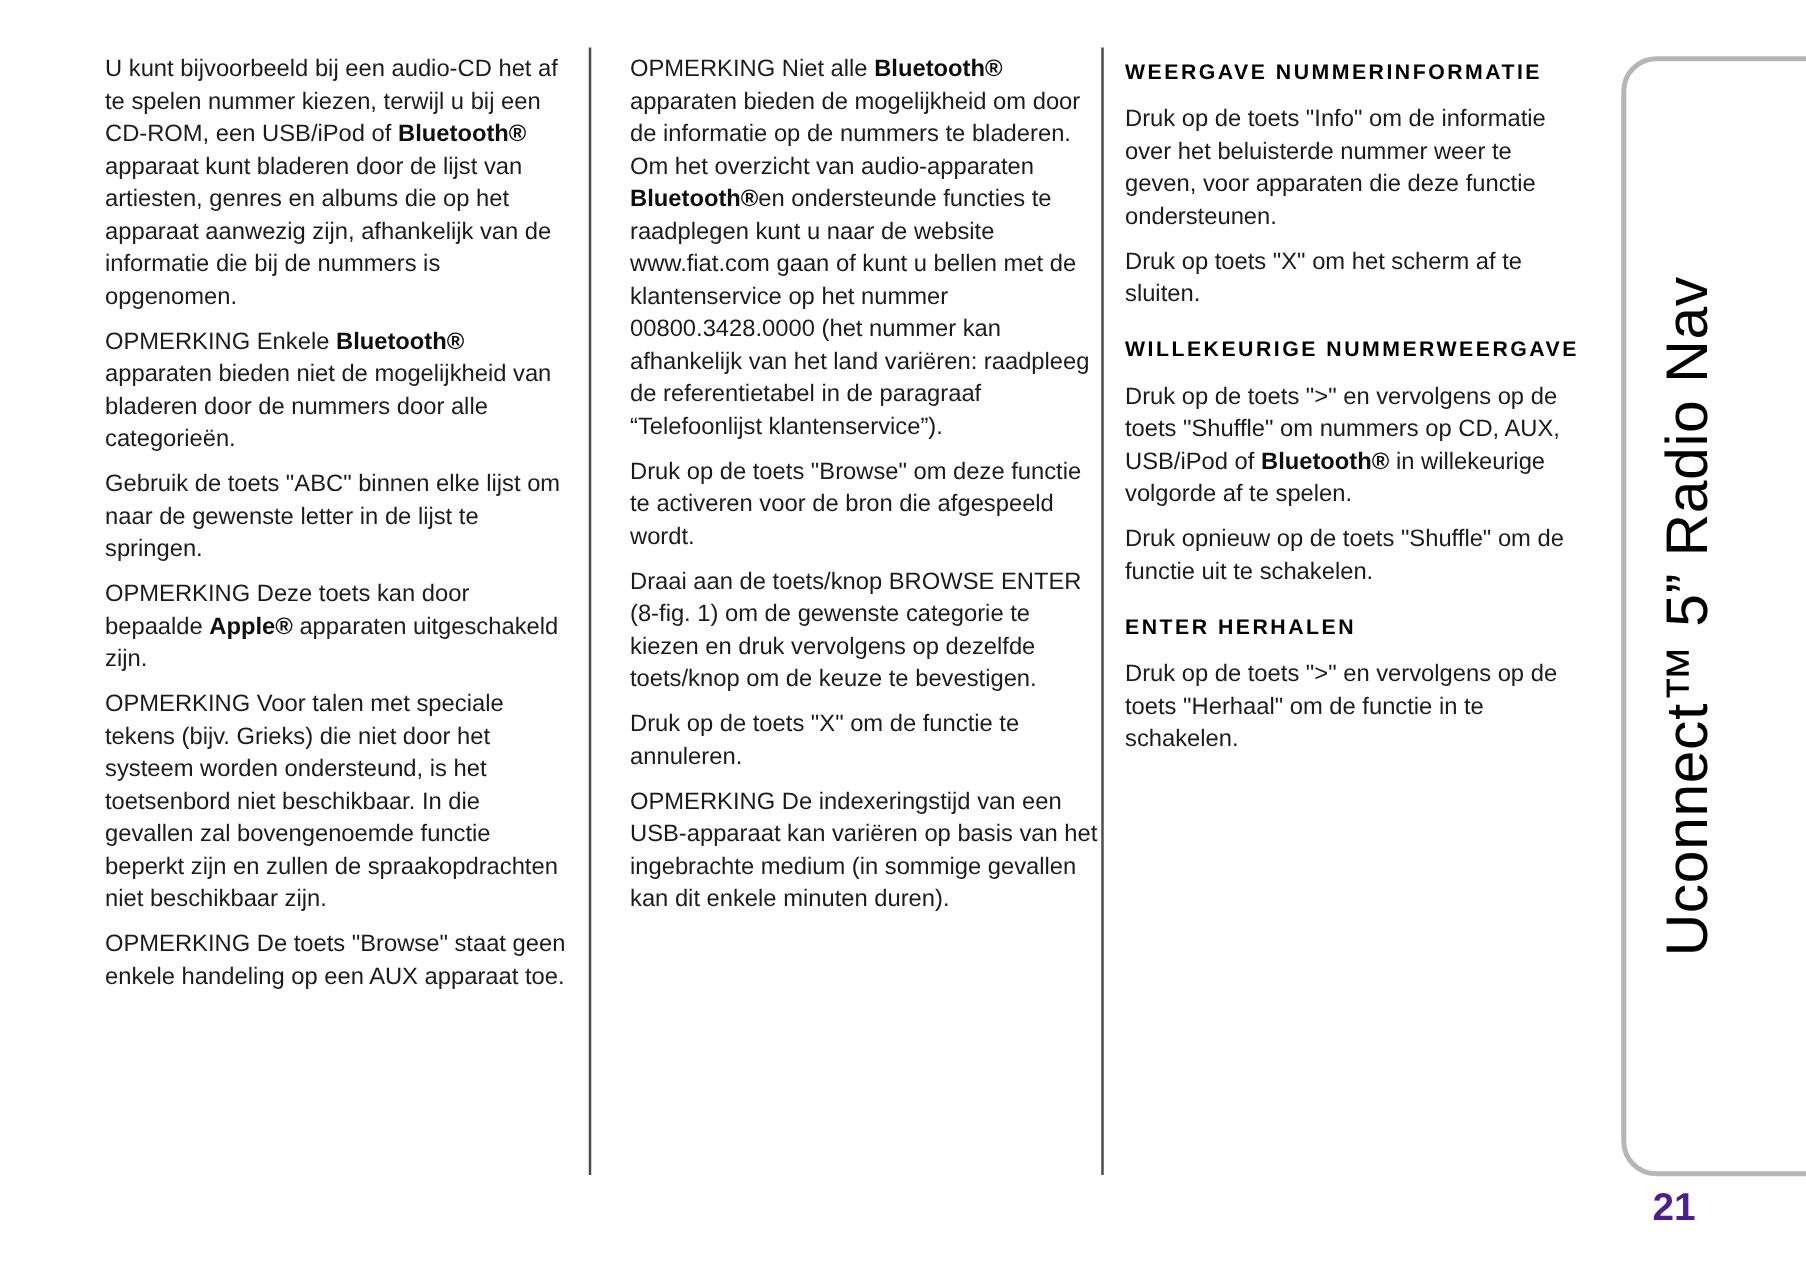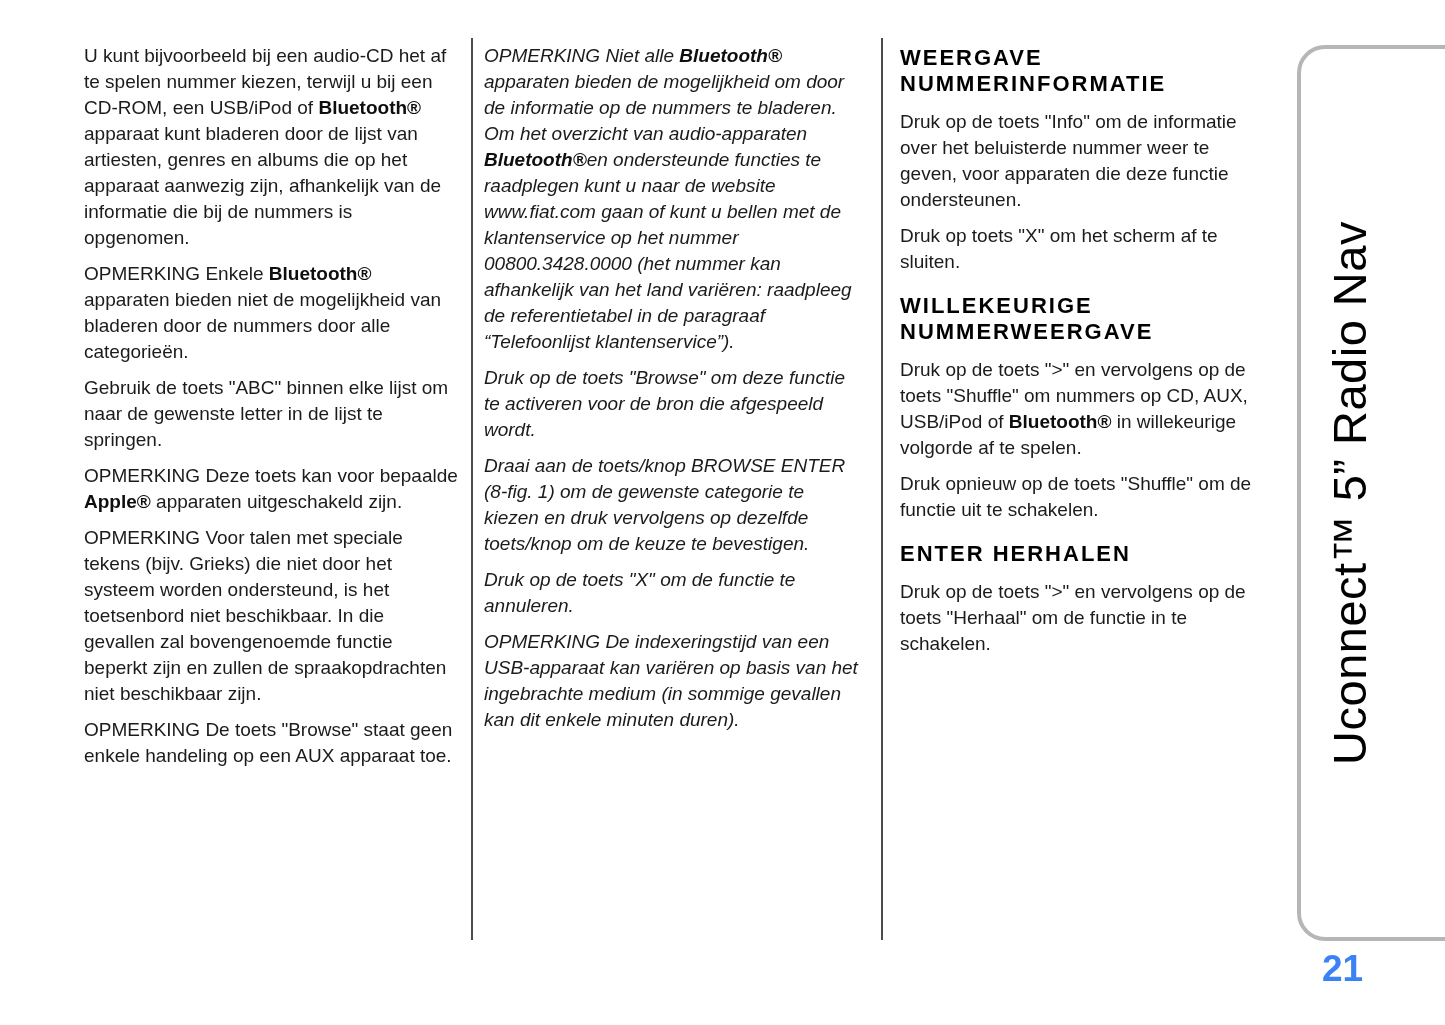--- a/index.html
+++ b/index.html
@@ -15,26 +15,26 @@
   }
   .text-col {
     position: absolute;
     top: 31px;
     width: 374px;
     font-size: 19px;
     line-height: 26px;
     margin-top: 12px;
   }
   #col-0 { left: 84px; }
-  #col-1 { left: 484px; font-style: italic; }
+  #col-1 { left: 504px; }
   #col-2 { left: 900px; width: 368px; }
   .para { margin: 0 0 10px 0; }
   .para b { font-weight: bold; color: #0e0e0e; }
   .heading {
-    font-size: 22px;
+    font-size: 17px;
     font-weight: bold;
     letter-spacing: 2px;
     line-height: 26px;
     color: #000;
     margin: 18px 0 12px 0;
   }
   .heading:first-child { margin-top: 2px; }
   .v-divider {
     position: absolute;
     top: 38px;
@@ -61,33 +61,33 @@
     transform: translate(-50%, -50%) rotate(-90deg);
     white-space: nowrap;
     font-size: 47px;
     letter-spacing: 0.5px;
     color: #000;
   }
   .page-number {
     position: absolute;
     left: 1322px;
     top: 948px;
-    font-size: 37px;
+    font-size: 31px;
     font-weight: bold;
-    color: #3b82f6;
+    color: #4c1d95;
   }
 </style>
 </head>
 <body>
 
 <div class="text-col" id="col-0">
     <p class="para"><span>U kunt bijvoorbeeld bij een audio-CD het af te spelen nummer kiezen, terwijl u bij een CD-ROM, een USB/iPod of </span><b>Bluetooth®</b><span> apparaat kunt bladeren door de lijst van artiesten, genres en albums die op het apparaat aanwezig zijn, afhankelijk van de informatie die bij de nummers is opgenomen.</span></p>
     <p class="para"><span>OPMERKING Enkele </span><b>Bluetooth®</b><span> apparaten bieden niet de mogelijkheid van bladeren door de nummers door alle categorieën.</span></p>
     <p class="para"><span>Gebruik de toets "ABC" binnen elke lijst om naar de gewenste letter in de lijst te springen.</span></p>
-    <p class="para"><span>OPMERKING Deze toets kan voor bepaalde </span><b>Apple®</b><span> apparaten uitgeschakeld zijn.</span></p>
+    <p class="para"><span>OPMERKING Deze toets kan door bepaalde </span><b>Apple®</b><span> apparaten uitgeschakeld zijn.</span></p>
     <p class="para"><span>OPMERKING Voor talen met speciale tekens (bijv. Grieks) die niet door het systeem worden ondersteund, is het toetsenbord niet beschikbaar. In die gevallen zal bovengenoemde functie beperkt zijn en zullen de spraakopdrachten niet beschikbaar zijn.</span></p>
     <p class="para"><span>OPMERKING De toets "Browse" staat geen enkele handeling op een AUX apparaat toe.</span></p>
   </div>
 <div class="text-col" id="col-1">
     <p class="para"><span>OPMERKING Niet alle </span><b>Bluetooth®</b><span> apparaten bieden de mogelijkheid om door de informatie op de nummers te bladeren. Om het overzicht van audio-apparaten </span><b>Bluetooth®</b><span>en ondersteunde functies te raadplegen kunt u naar de website www.fiat.com gaan of kunt u bellen met de klantenservice op het nummer 00800.3428.0000 (het nummer kan afhankelijk van het land variëren: raadpleeg de referentietabel in de paragraaf “Telefoonlijst klantenservice”).</span></p>
     <p class="para"><span>Druk op de toets "Browse" om deze functie te activeren voor de bron die afgespeeld wordt.</span></p>
     <p class="para"><span>Draai aan de toets/knop BROWSE ENTER (8-fig. 1) om de gewenste categorie te kiezen en druk vervolgens op dezelfde toets/knop om de keuze te bevestigen.</span></p>
     <p class="para"><span>Druk op de toets "X" om de functie te annuleren.</span></p>
     <p class="para"><span>OPMERKING De indexeringstijd van een USB-apparaat kan variëren op basis van het ingebrachte medium (in sommige gevallen kan dit enkele minuten duren).</span></p>
   </div>

